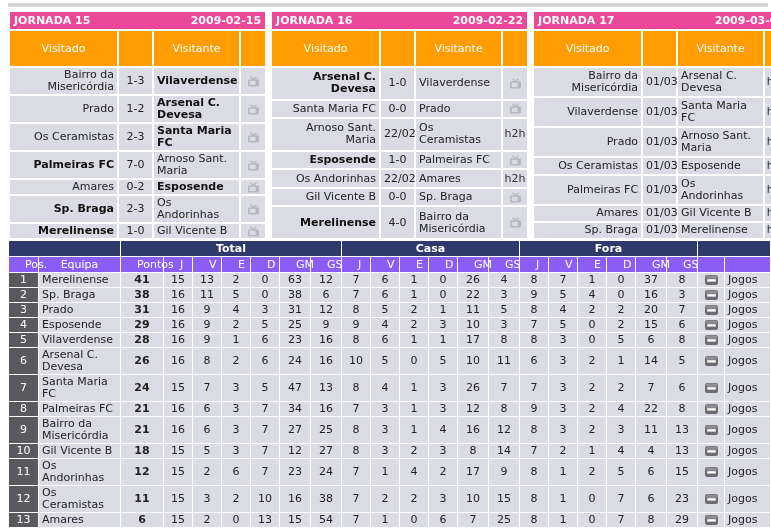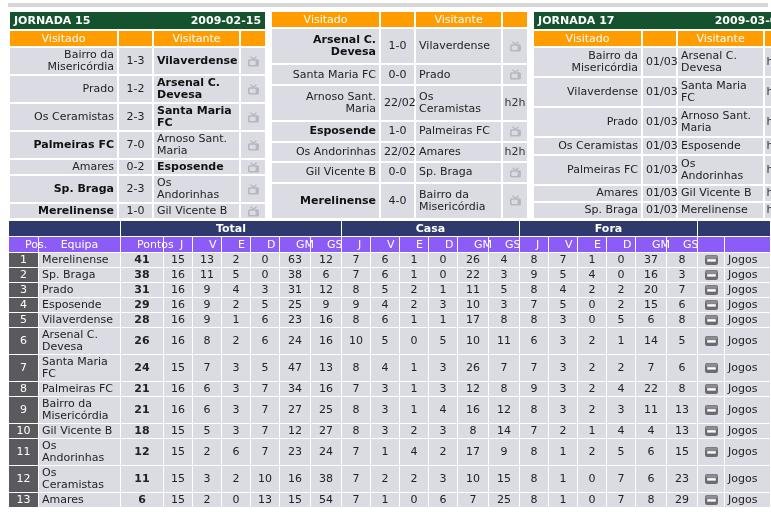--- a/index.html
+++ b/index.html
@@ -11,27 +11,27 @@
     overflow:hidden;
   }
   .wrap { padding:2px 3px 0 8px; }
   .top-strip { height:4px; background:#d6d6d6; margin:1px 0 3px 0; }
 
   
   .panels { display:flex; gap:3px; }
   table.panel { border-collapse:separate; border-spacing:2px; width:253px; table-layout:fixed; }
   .panel th, .panel td { padding:0; }
   .panel .title-th {
-    background:#14532d; color:#fff; font-weight:bold; font-size:11px;
+    background:#ec4899; color:#fff; font-weight:bold; font-size:11px;
     padding:2px 4px; height:15px;
   }
   .panel .title-inner { display:flex; justify-content:space-between; align-items:center; }
   .panel .colhead th {
     background:#ff9c00; color:#fff; font-weight:normal; text-align:center;
-    padding:1px 0; height:14px; font-size:11px;
+    padding:11px 0; height:14px; font-size:11px;
   }
   .panel td { background:#dbdce3; padding:1px 3px; vertical-align:middle; line-height:12px; }
   .panel td.home { text-align:right; }
   .panel td.score { text-align:center; }
   .panel td.away { text-align:left; }
   .panel td.status { text-align:center; color:#333; padding:1px 1px; }
   .b { font-weight:bold; color:#111; }
 
   
   .classif-title {
@@ -158,20 +158,28 @@
     </table>
 
     <table class="panel">
       <colgroup>
           <col style="width:107px">
           <col style="width:33px">
           <col style="width:85px">
           <col style="width:24px">
         </colgroup>
       <thead>
+        <tr>
+            <th class="title-th" colspan="4">
+          <div class="title-inner">
+            <span>JORNADA 16</span>
+            <span>2009-02-22</span>
+          </div>
+        </th>
+          </tr>
         <tr class="colhead">
           <th>Visitado</th>
           <th></th>
           <th>Visitante</th>
           <th></th>
         </tr>
       </thead>
       <tbody>
           <tr>
             <td class="home b">Arsenal C. Devesa</td>

